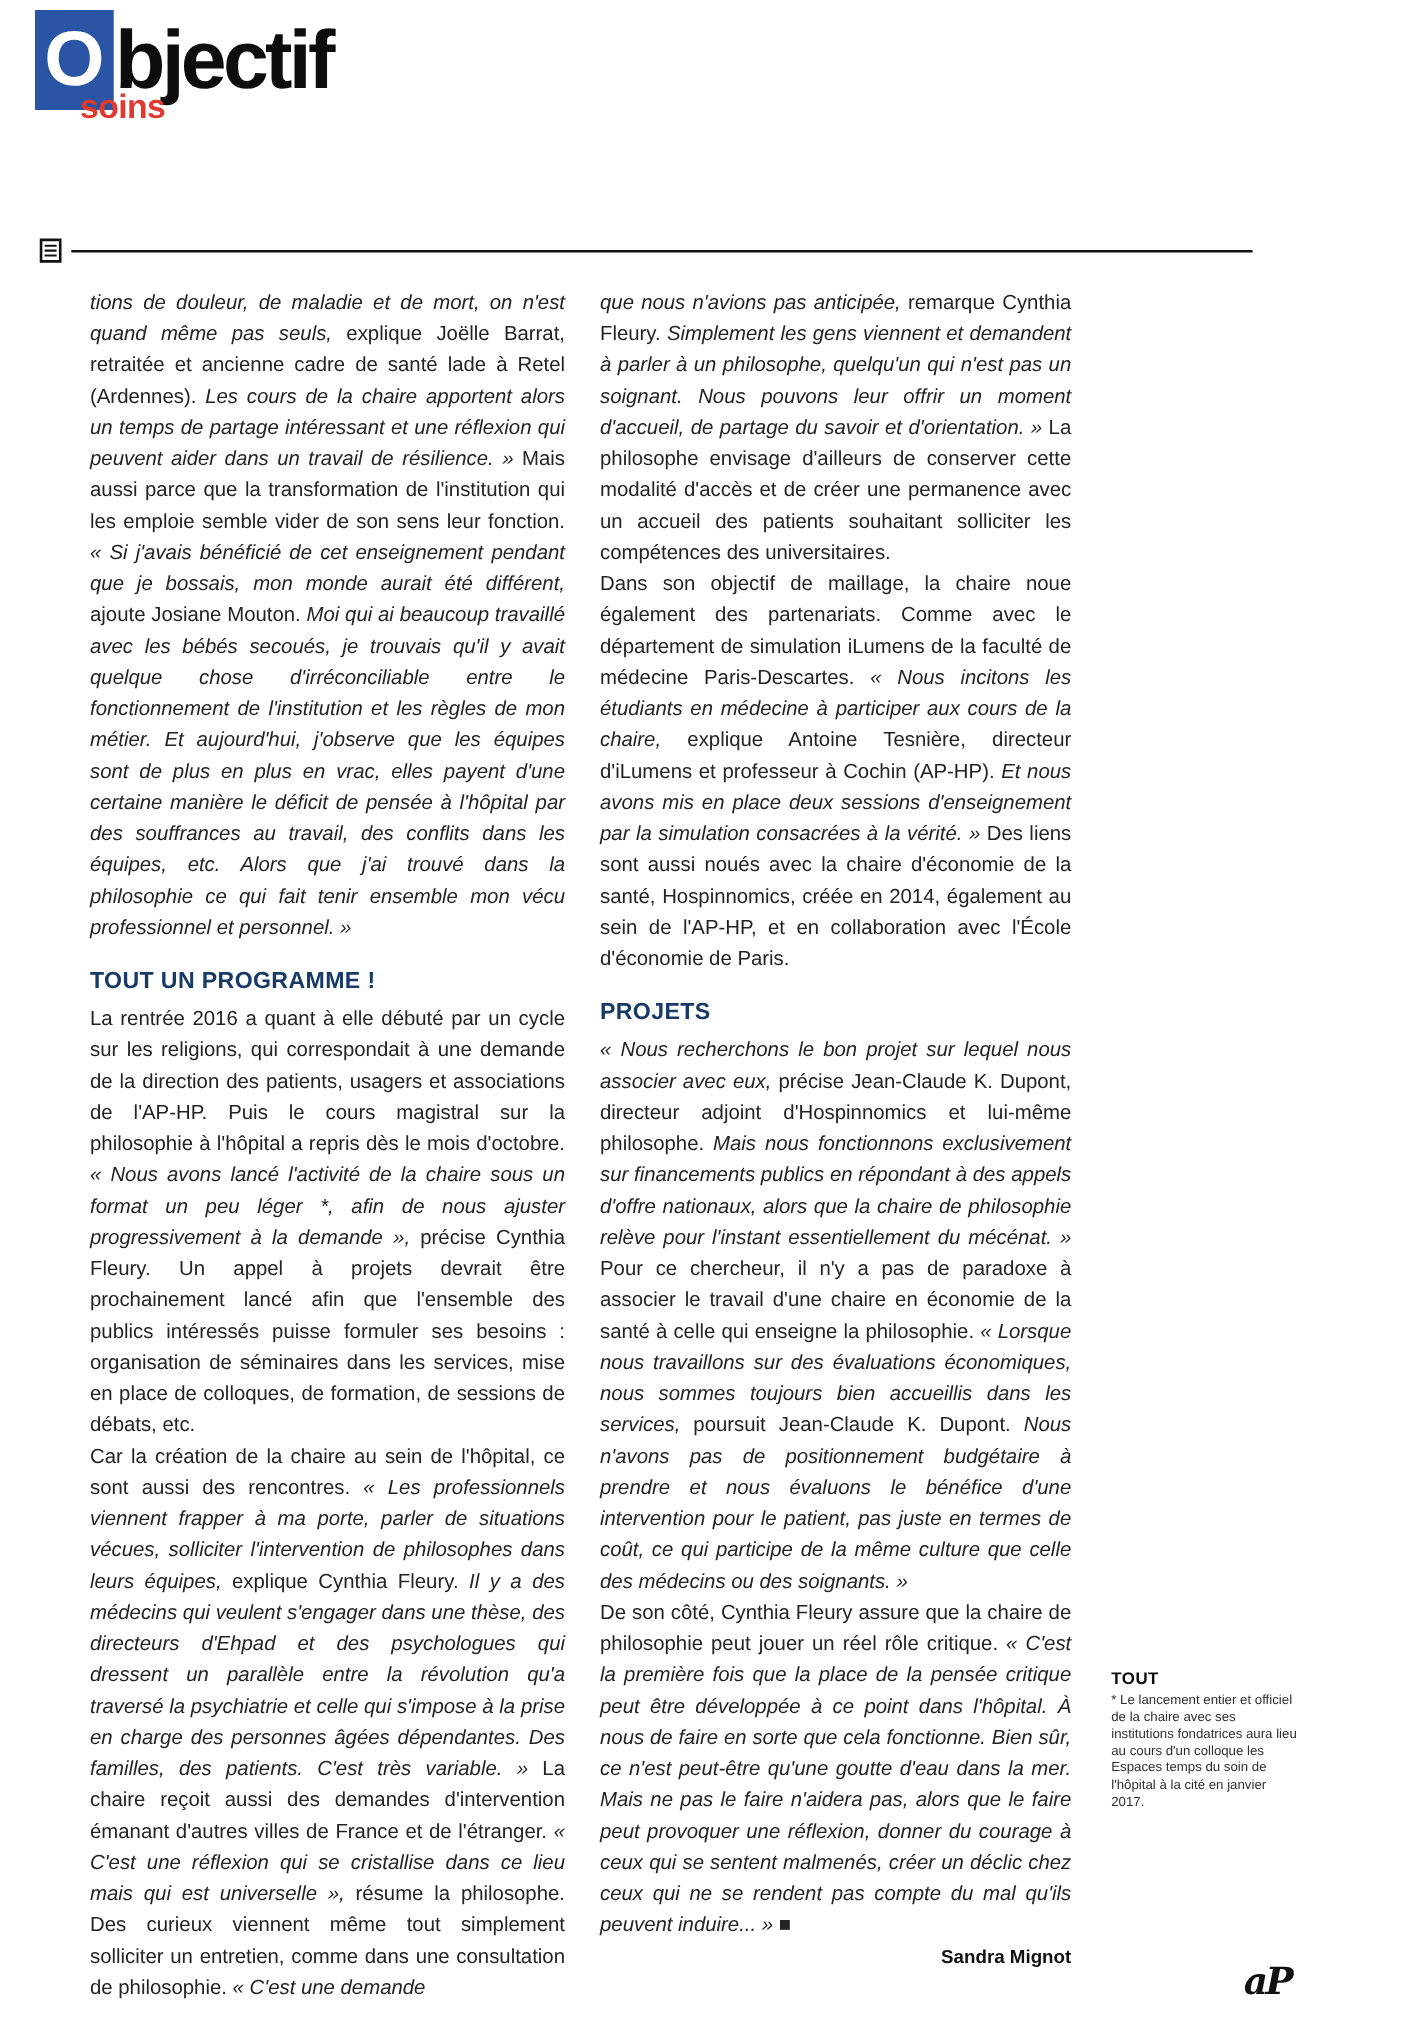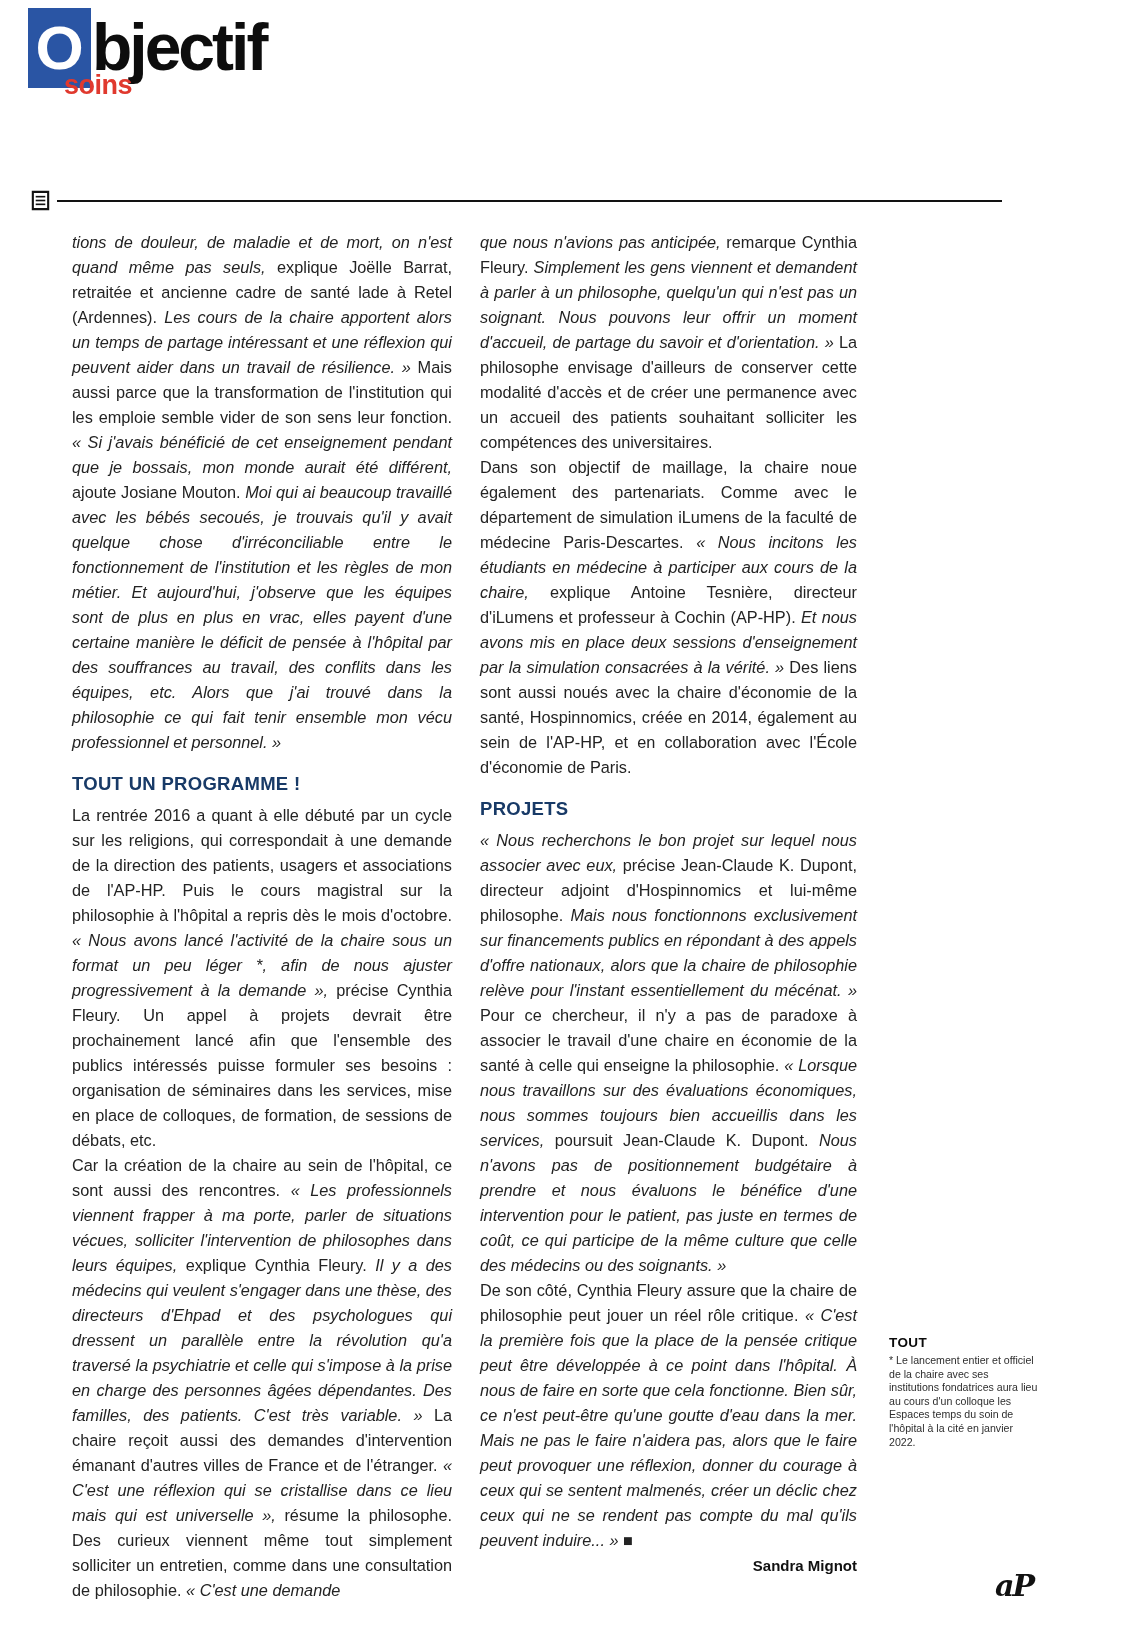--- a/index.html
+++ b/index.html
@@ -102,18 +102,18 @@
         <p class="body-para"><span>Dans son objectif de maillage, la chaire noue également des partenariats. Comme avec le département de simulation iLumens de la faculté de médecine Paris-Descartes. </span><span class="it">« Nous incitons les étudiants en médecine à participer aux cours de la chaire, </span><span>explique Antoine Tesnière, directeur d'iLumens et professeur à Cochin (AP-HP). </span><span class="it">Et nous avons mis en place deux sessions d'enseignement par la simulation consacrées à la vérité. » </span><span>Des liens sont aussi noués avec la chaire d'économie de la santé, Hospinnomics, créée en 2014, également au sein de l'AP-HP, et en collaboration avec l'École d'économie de Paris.</span></p>
         <h2 class="col-heading">PROJETS</h2>
         <p class="body-para"><span class="it">« Nous recherchons le bon projet sur lequel nous associer avec eux, </span><span>précise Jean-Claude K. Dupont, directeur adjoint d'Hospinnomics et lui-même philosophe. </span><span class="it">Mais nous fonctionnons exclusivement sur financements publics en répondant à des appels d'offre nationaux, alors que la chaire de philosophie relève pour l'instant essentiellement du mécénat. » </span><span>Pour ce chercheur, il n'y a pas de paradoxe à associer le travail d'une chaire en économie de la santé à celle qui enseigne la philosophie. </span><span class="it">« Lorsque nous travaillons sur des évaluations économiques, nous sommes toujours bien accueillis dans les services, </span><span>poursuit Jean-Claude K. Dupont. </span><span class="it">Nous n'avons pas de positionnement budgétaire à prendre et nous évaluons le bénéfice d'une intervention pour le patient, pas juste en termes de coût, ce qui participe de la même culture que celle des médecins ou des soignants. »</span></p>
         <p class="body-para"><span>De son côté, Cynthia Fleury assure que la chaire de philosophie peut jouer un réel rôle critique. </span><span class="it">« C'est la première fois que la place de la pensée critique peut être développée à ce point dans l'hôpital. À nous de faire en sorte que cela fonctionne. Bien sûr, ce n'est peut-être qu'une goutte d'eau dans la mer. Mais ne pas le faire n'aidera pas, alors que le faire peut provoquer une réflexion, donner du courage à ceux qui se sentent malmenés, créer un déclic chez ceux qui ne se rendent pas compte du mal qu'ils peuvent induire... » </span><span>■</span></p>
       <div class="author">Sandra Mignot</div>
     </div>
   </main>
 
   <aside class="note">
     <div class="note-label">TOUT</div>
-    <div class="note-text">* Le lancement entier et officiel de la chaire avec ses institutions fondatrices aura lieu au cours d'un colloque les Espaces temps du soin de l'hôpital à la cité en janvier 2022.</div>
+    <div class="note-text">* Le lancement entier et officiel de la chaire avec ses institutions fondatrices aura lieu au cours d'un colloque les Espaces temps du soin de l'hôpital à la cité en janvier 2017.</div>
   </aside>
 
   <div class="footer-mark">aP</div>
 
 </div>
 
 </body></html>

